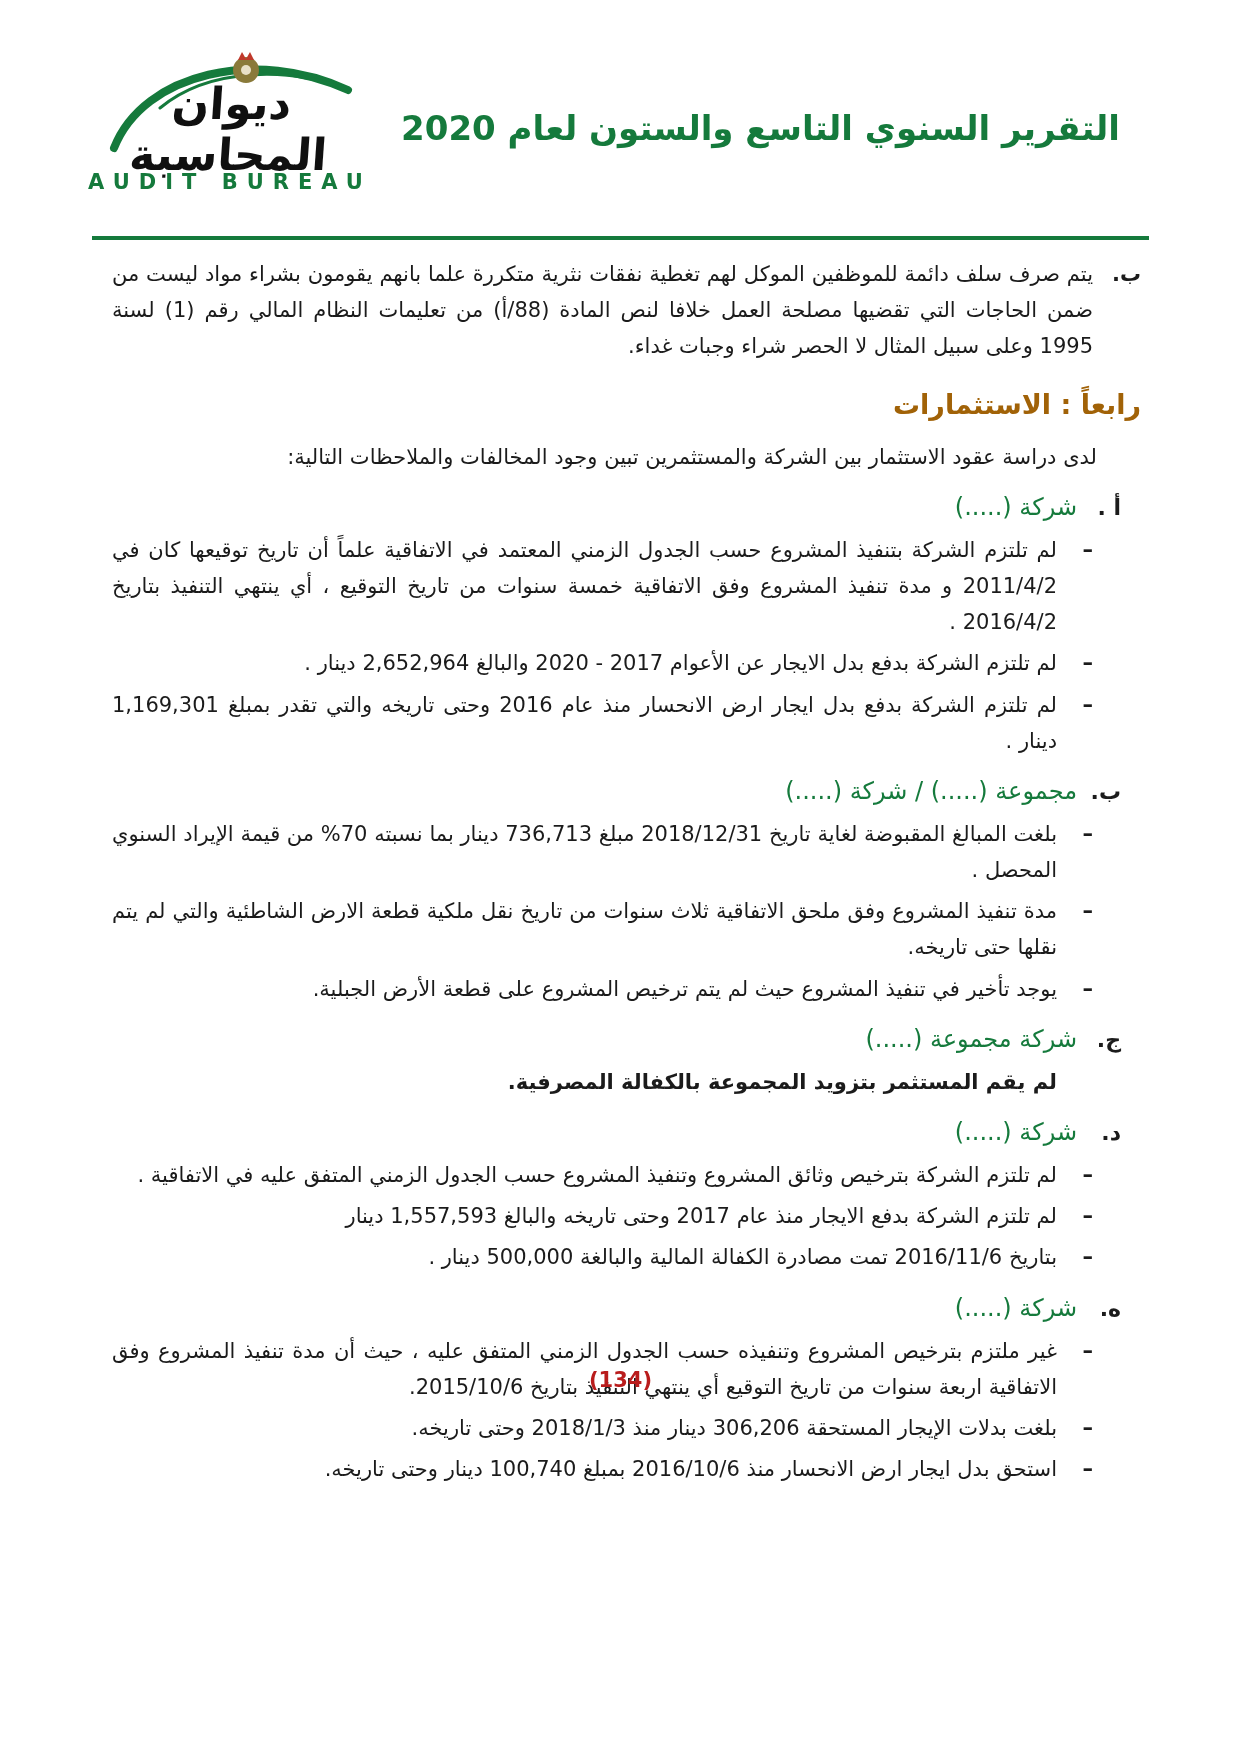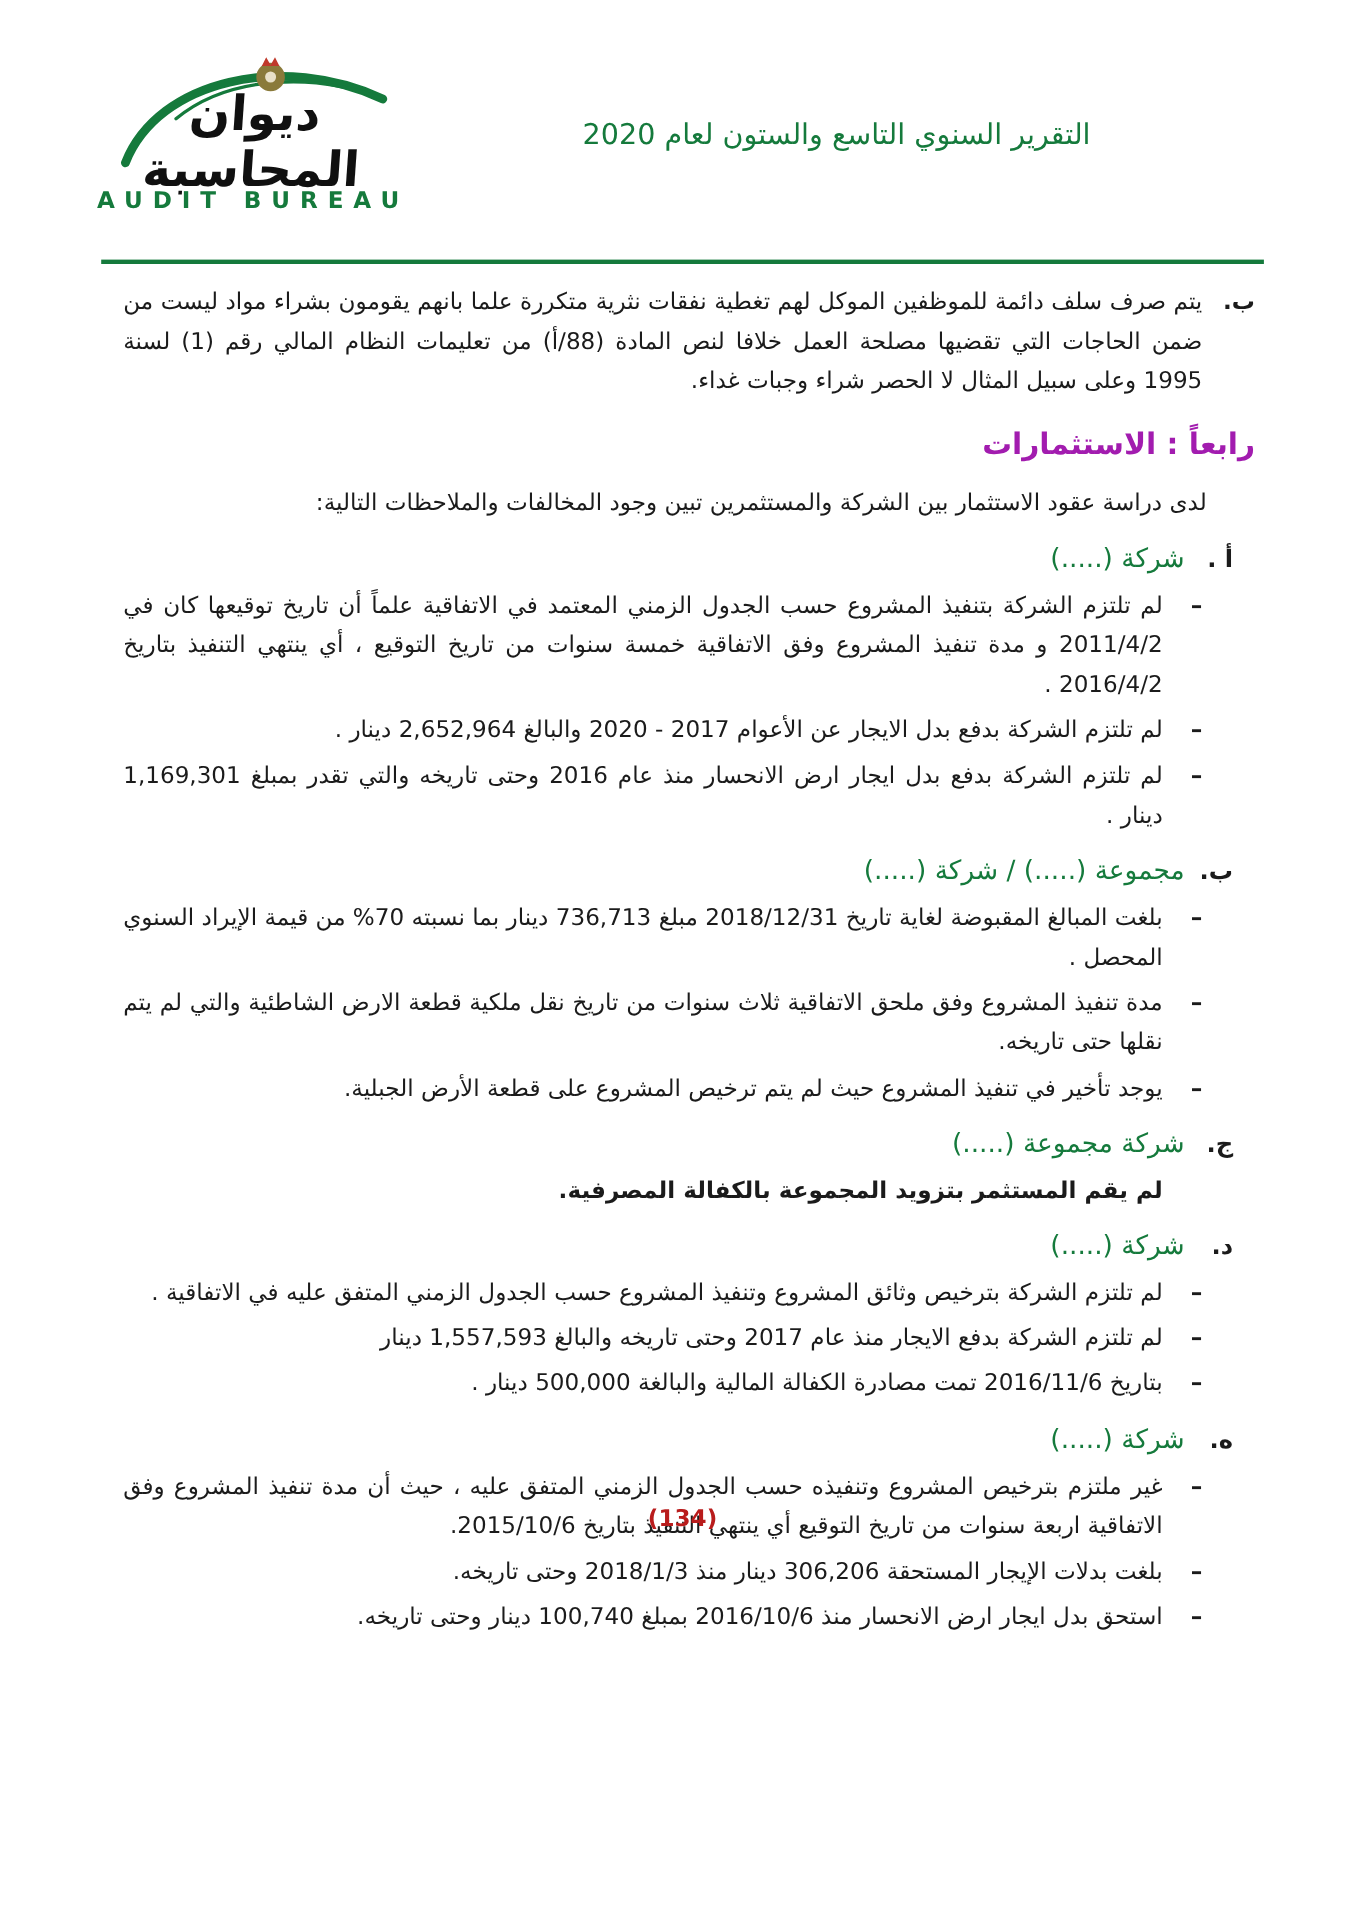--- a/index.html
+++ b/index.html
@@ -4,38 +4,38 @@
 <style>
   html,body{margin:0;padding:0;}
   body{background:#d8d8d8;font-family:"DejaVu Sans",sans-serif;}
   .page{
     width:1241px;height:1755px;background:#ffffff;position:relative;
     direction:rtl;overflow:hidden;margin:0 auto;color:#1b1b1b;
   }
   
   .header{display:flex;align-items:flex-start;padding:44px 90px 0 90px;height:190px;}
   .title-wrap{flex:1;display:flex;justify-content:center;padding-top:64px;}
-  .report-title{font-size:26px;font-weight:normal;color:#157a3c;white-space:nowrap;}
+  .report-title{font-size:34px;font-weight:bold;color:#157a3c;white-space:nowrap;}
   .logo{width:280px;flex:0 0 280px;display:flex;flex-direction:column;align-items:center;}
   .logo-art{position:relative;width:264px;height:122px;}
   .logo-art svg{position:absolute;inset:0;}
   .logo-callig{
     position:absolute;left:0;right:0;top:34px;text-align:center;
     font-size:44px;font-weight:bold;color:#101010;transform:skewX(-4deg);
   }
   .logo-en{margin-top:4px;color:#157a3c;font-weight:bold;font-size:21px;
     letter-spacing:9px;white-space:nowrap;direction:ltr;}
   .rule{height:4px;background:#157a3c;margin:2px 92px 0 92px;}
   
   .content{padding:16px 100px 0 112px;font-size:21px;line-height:1.72;}
   .hang{display:flex;gap:12px;}
   .marker{font-weight:bold;color:#1b1b1b;}
   .hang .marker{flex:0 0 36px;text-align:right;}
   .hang p{flex:1;margin:0;text-align:justify;}
-  .section-title{margin:18px 0 10px 0;font-size:27px;font-weight:bold;color:#a21caf;}
+  .section-title{margin:18px 0 10px 0;font-size:27px;font-weight:bold;color:#a16207;}
   .lead{margin:0 44px 8px 0;}
   .item-head{display:flex;gap:12px;margin:12px 20px 4px 0;align-items:baseline;}
   .item-head .marker{flex:0 0 32px;font-size:22px;}
   .heading{color:#157a3c;font-weight:normal;font-size:24px;}
   .bullet{display:flex;gap:16px;margin:3px 48px 5px 0;}
   .dash{flex:0 0 20px;font-weight:bold;color:#1b1b1b;}
   .btext{flex:1;margin:0;text-align:justify;}
   .note{margin:2px 84px 2px 0;font-weight:bold;}
   .page-number{
     position:absolute;top:1368px;left:0;right:0;text-align:center;

